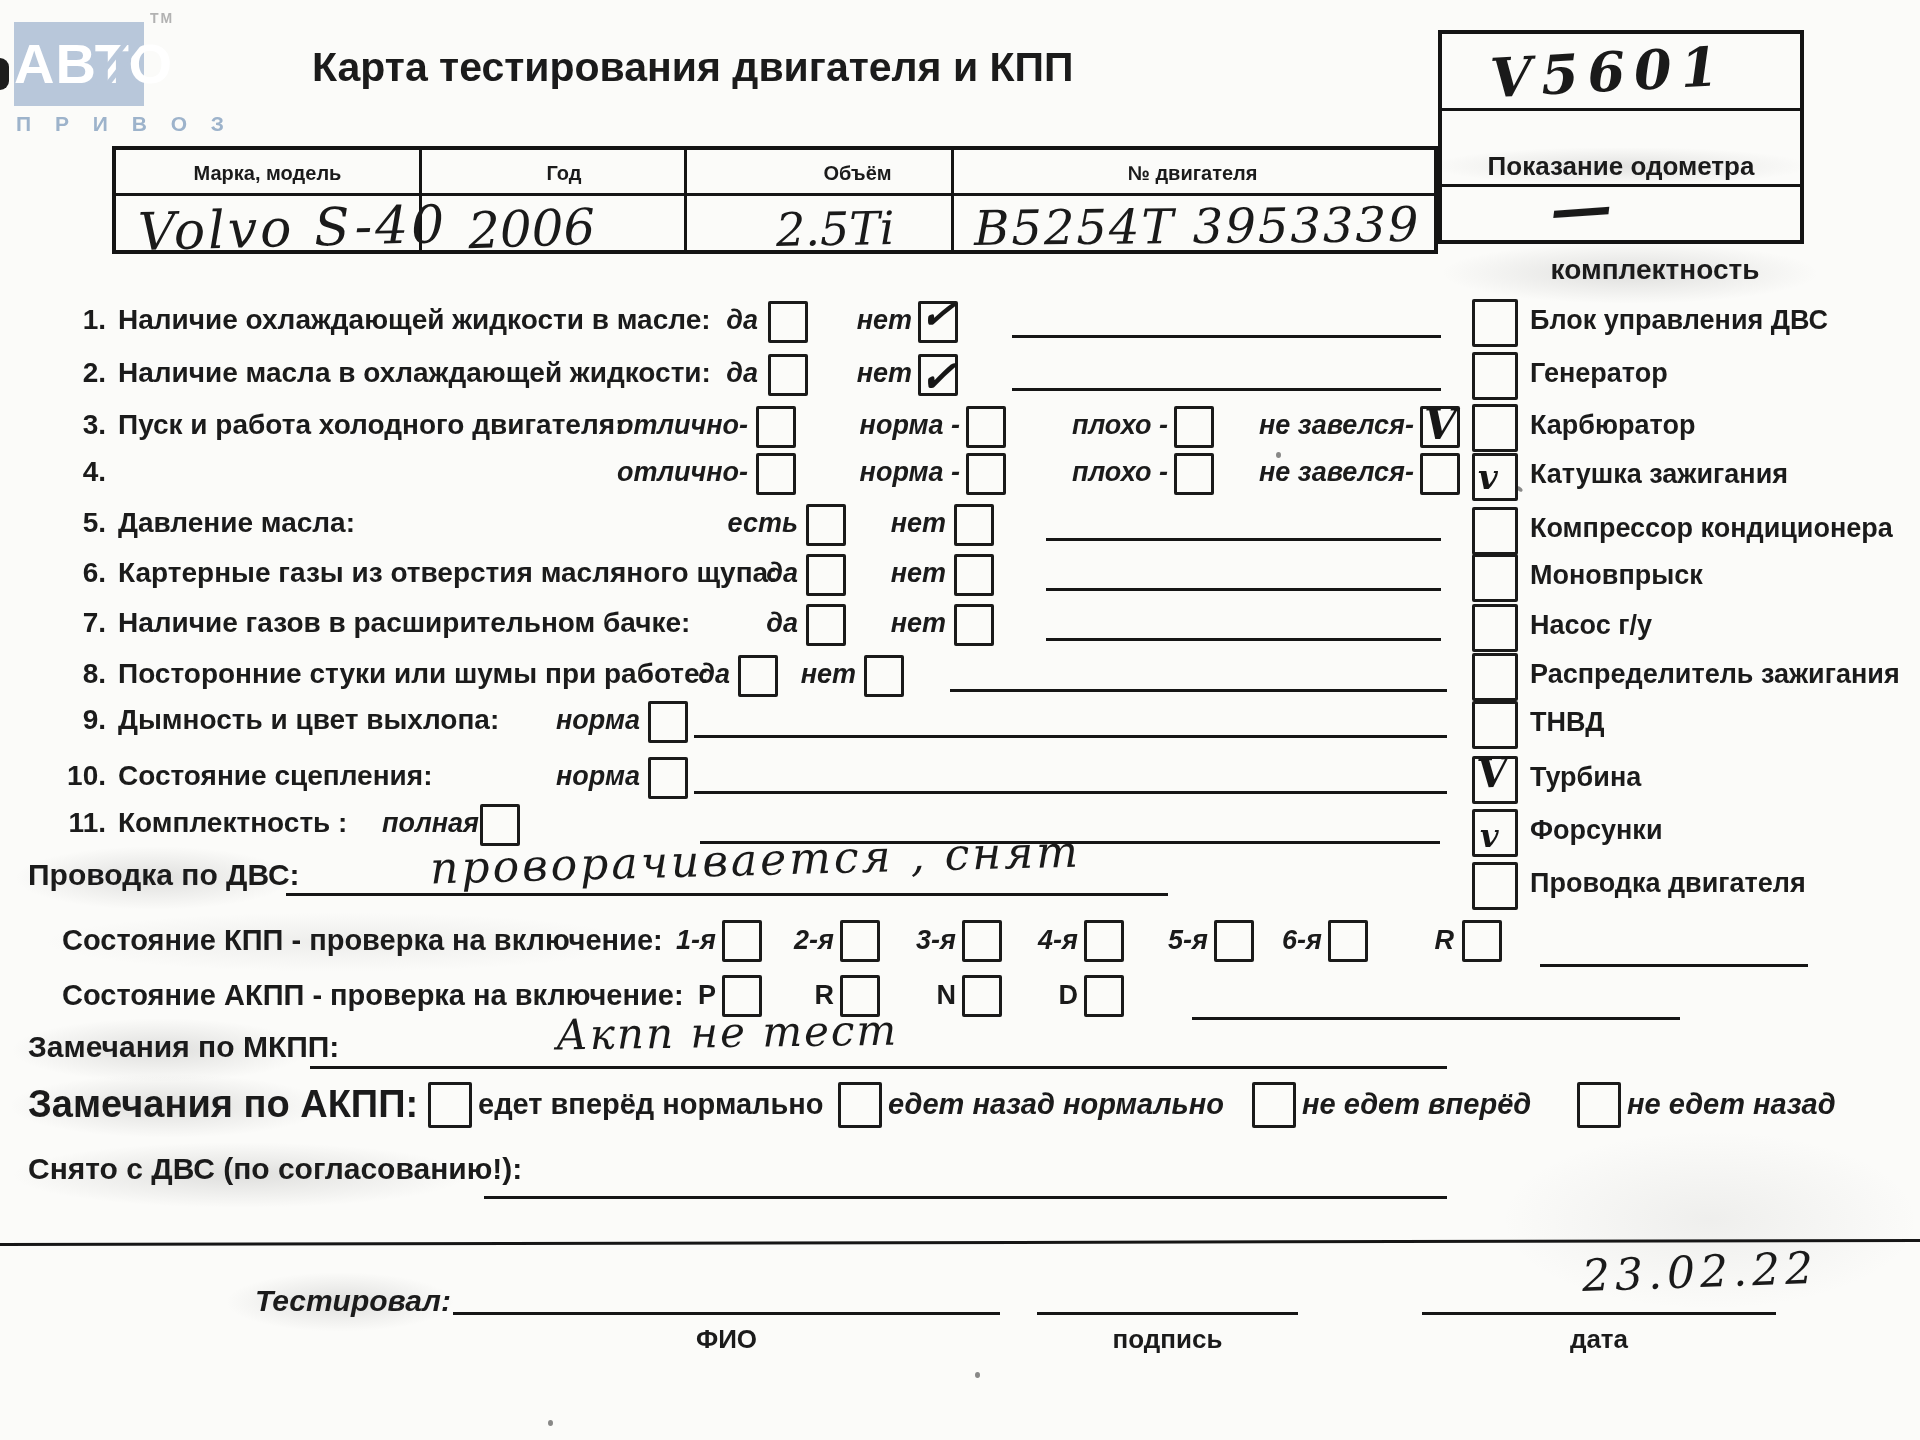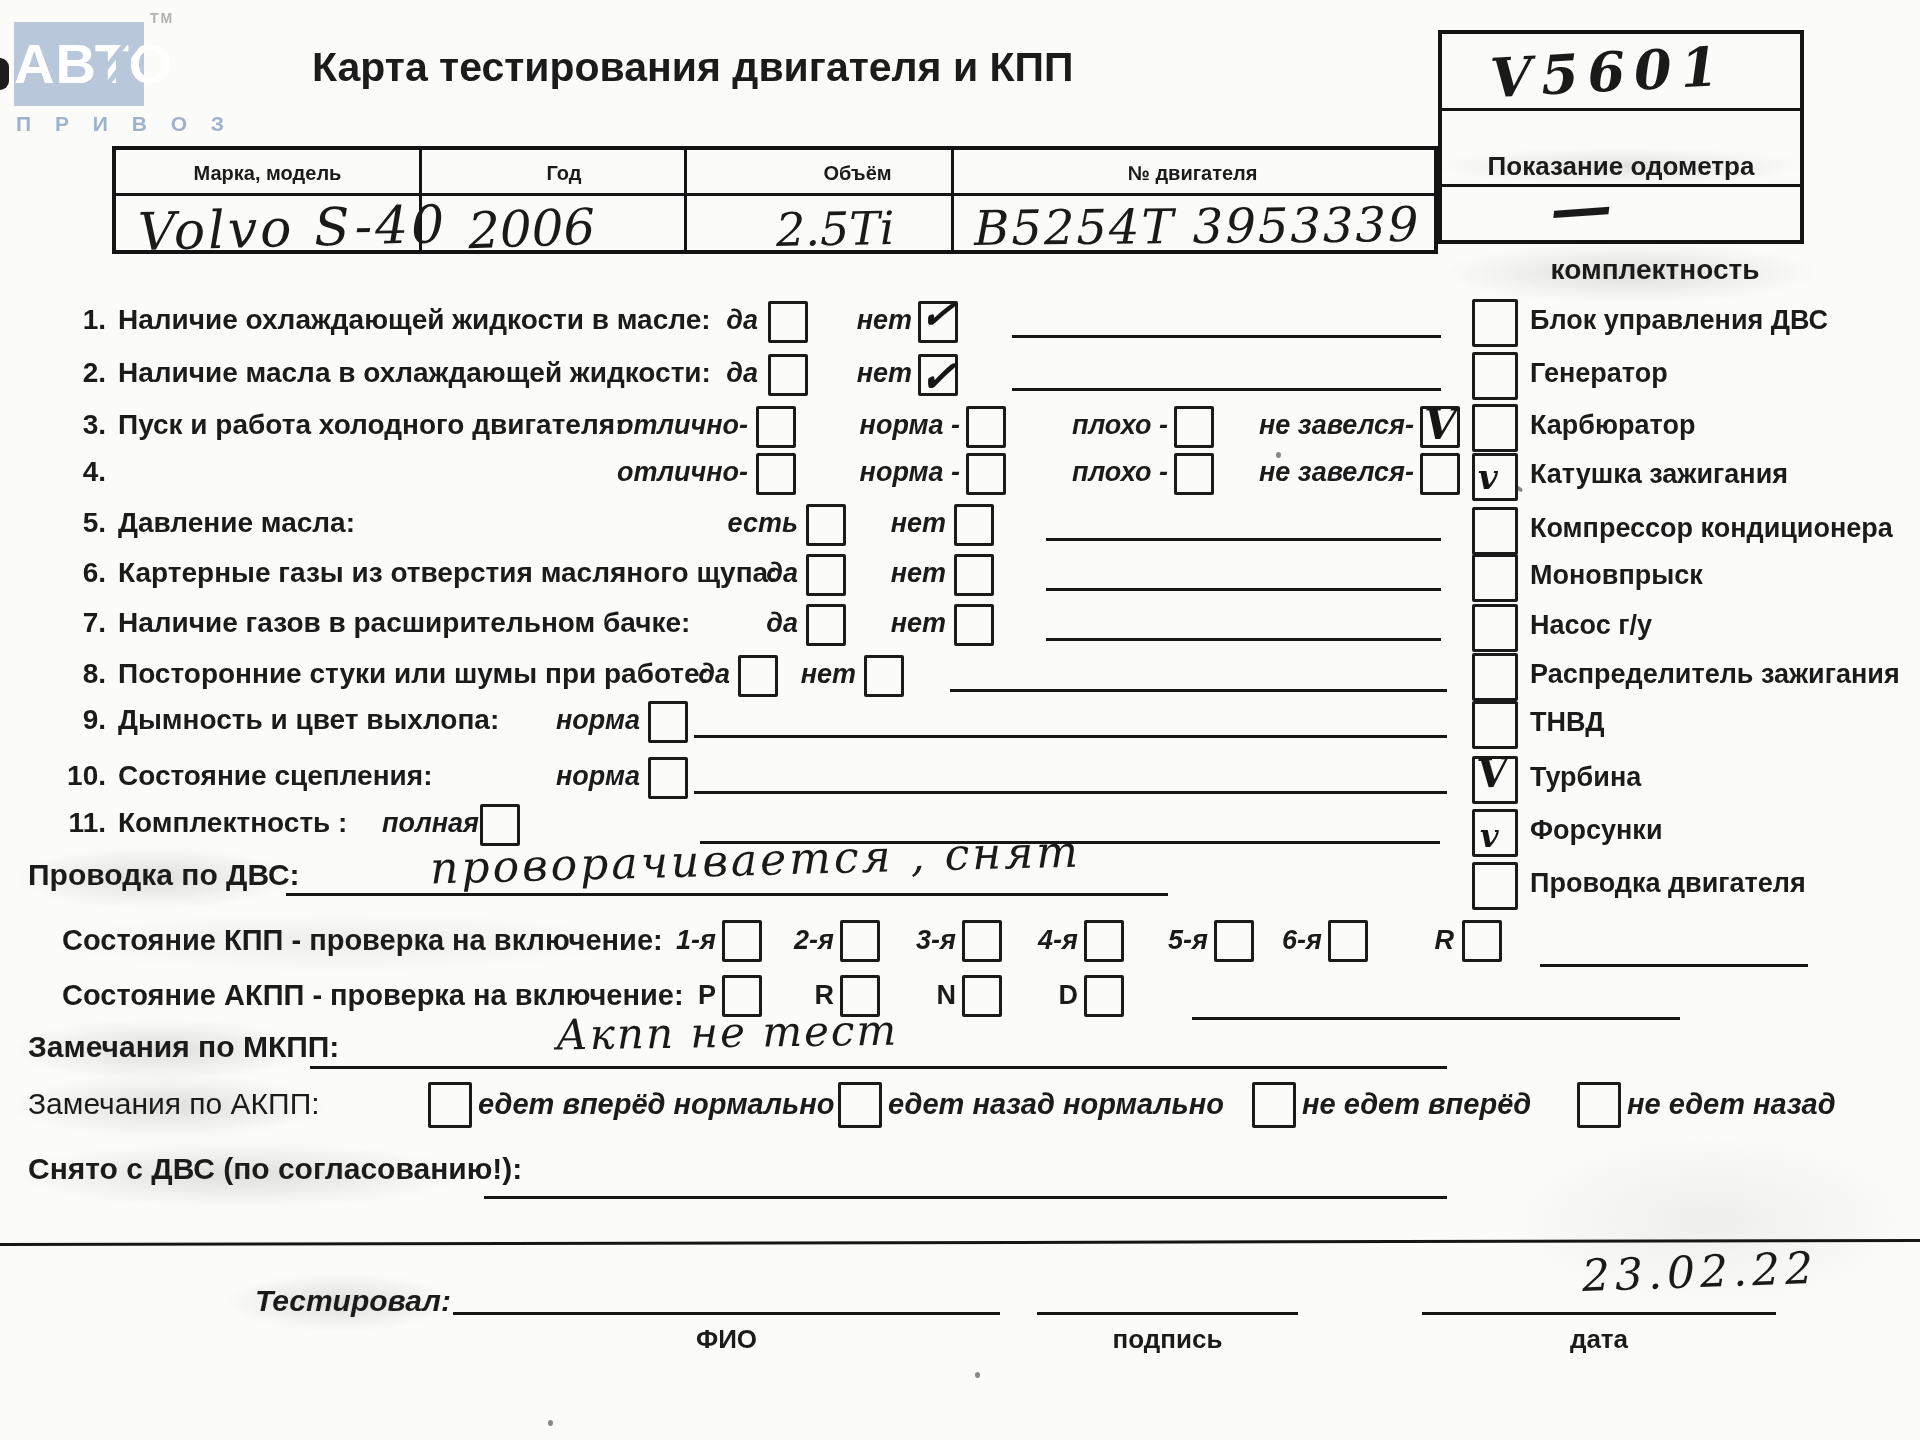--- a/index.html
+++ b/index.html
@@ -283,23 +283,23 @@
     <span class="abs gearlbl" style="left:1046px;width:32px;font-style:normal;">D</span>
     <div class="cb" style="left:1084px;top:4px;"></div>
   </div>
   <div class="ul" style="left:1192px;top:1017px;width:488px;"></div>
 
   <div class="abs" style="left:28px;top:1030px;font-weight:bold;font-size:30px;">Замечания по МКПП:</div>
   <span class="hw" style="position:absolute;left:556px;top:1008px;font-size:42px;letter-spacing:2px;transform:rotate(-0.8deg);">Акпп   не   тест</span>
   <div class="ul" style="left:310px;top:1066px;width:1137px;"></div>
 
   <div class="abs" style="left:0;top:1080px;width:1920px;height:48px;line-height:48px;">
-    <span class="abs" style="left:28px;font-weight:normal;font-size:30px;white-space:nowrap;">Замечания по АКПП:</span>
+    <span class="abs" style="left:28px;font-weight:bold;font-size:38px;white-space:nowrap;">Замечания по АКПП:</span>
     <div class="cb" style="left:428px;top:2px;width:38px;height:40px;"></div>
-    <span class="abs" style="left:478px;font-weight:bold;font-style:italic;font-size:29px;white-space:nowrap;">едет вперёд нормально</span>
+    <span class="abs" style="left:478px;font-weight:bold;font-size:29px;white-space:nowrap;">едет вперёд нормально</span>
     <div class="cb" style="left:838px;top:2px;width:38px;height:40px;"></div>
     <span class="abs" style="left:888px;font-weight:bold;font-style:italic;font-size:29px;white-space:nowrap;">едет назад нормально</span>
     <div class="cb" style="left:1252px;top:2px;width:38px;height:40px;"></div>
     <span class="abs" style="left:1302px;font-weight:bold;font-style:italic;font-size:29px;white-space:nowrap;">не едет вперёд</span>
     <div class="cb" style="left:1577px;top:2px;width:38px;height:40px;"></div>
     <span class="abs" style="left:1627px;font-weight:bold;font-style:italic;font-size:29px;white-space:nowrap;">не едет назад</span>
   </div>
 
   <div class="abs" style="left:28px;top:1152px;font-weight:bold;font-size:30px;">Снято с ДВС (по согласованию!):</div>
   <div class="ul" style="left:484px;top:1196px;width:963px;"></div>

